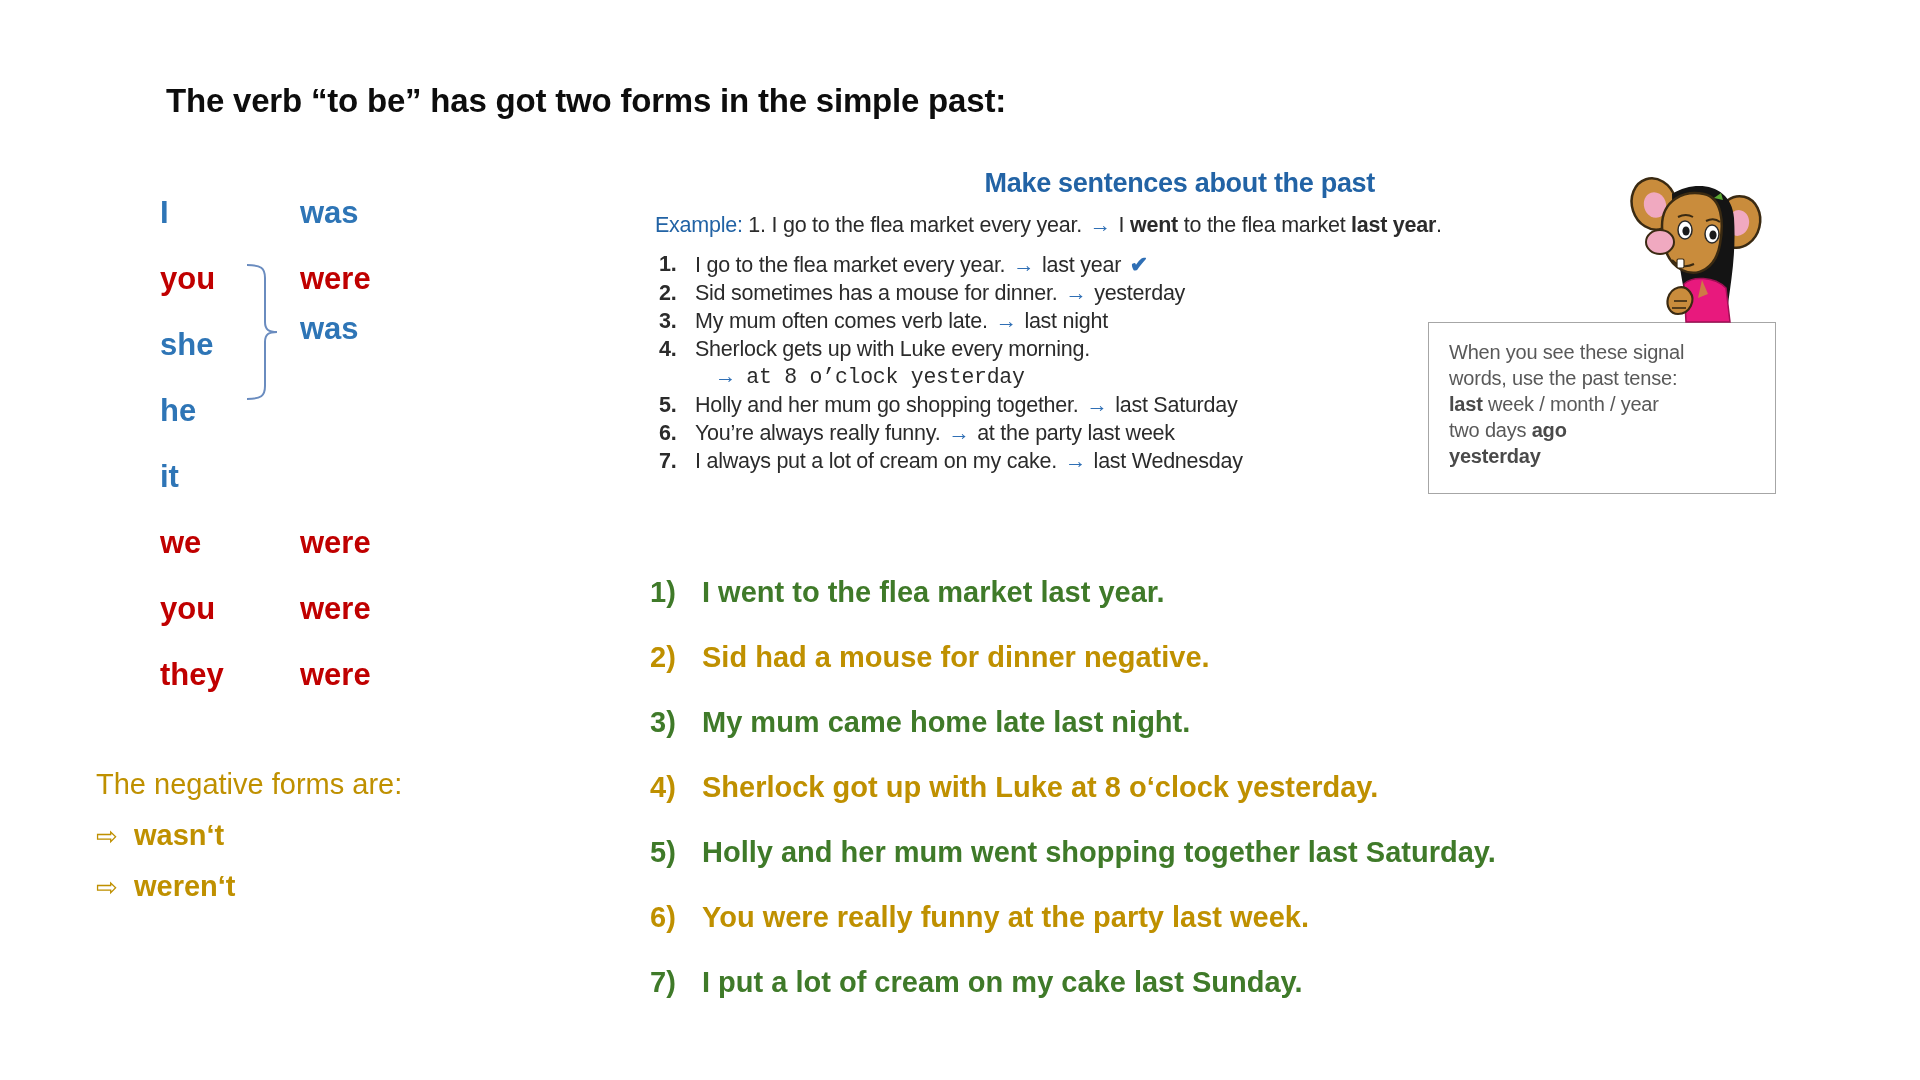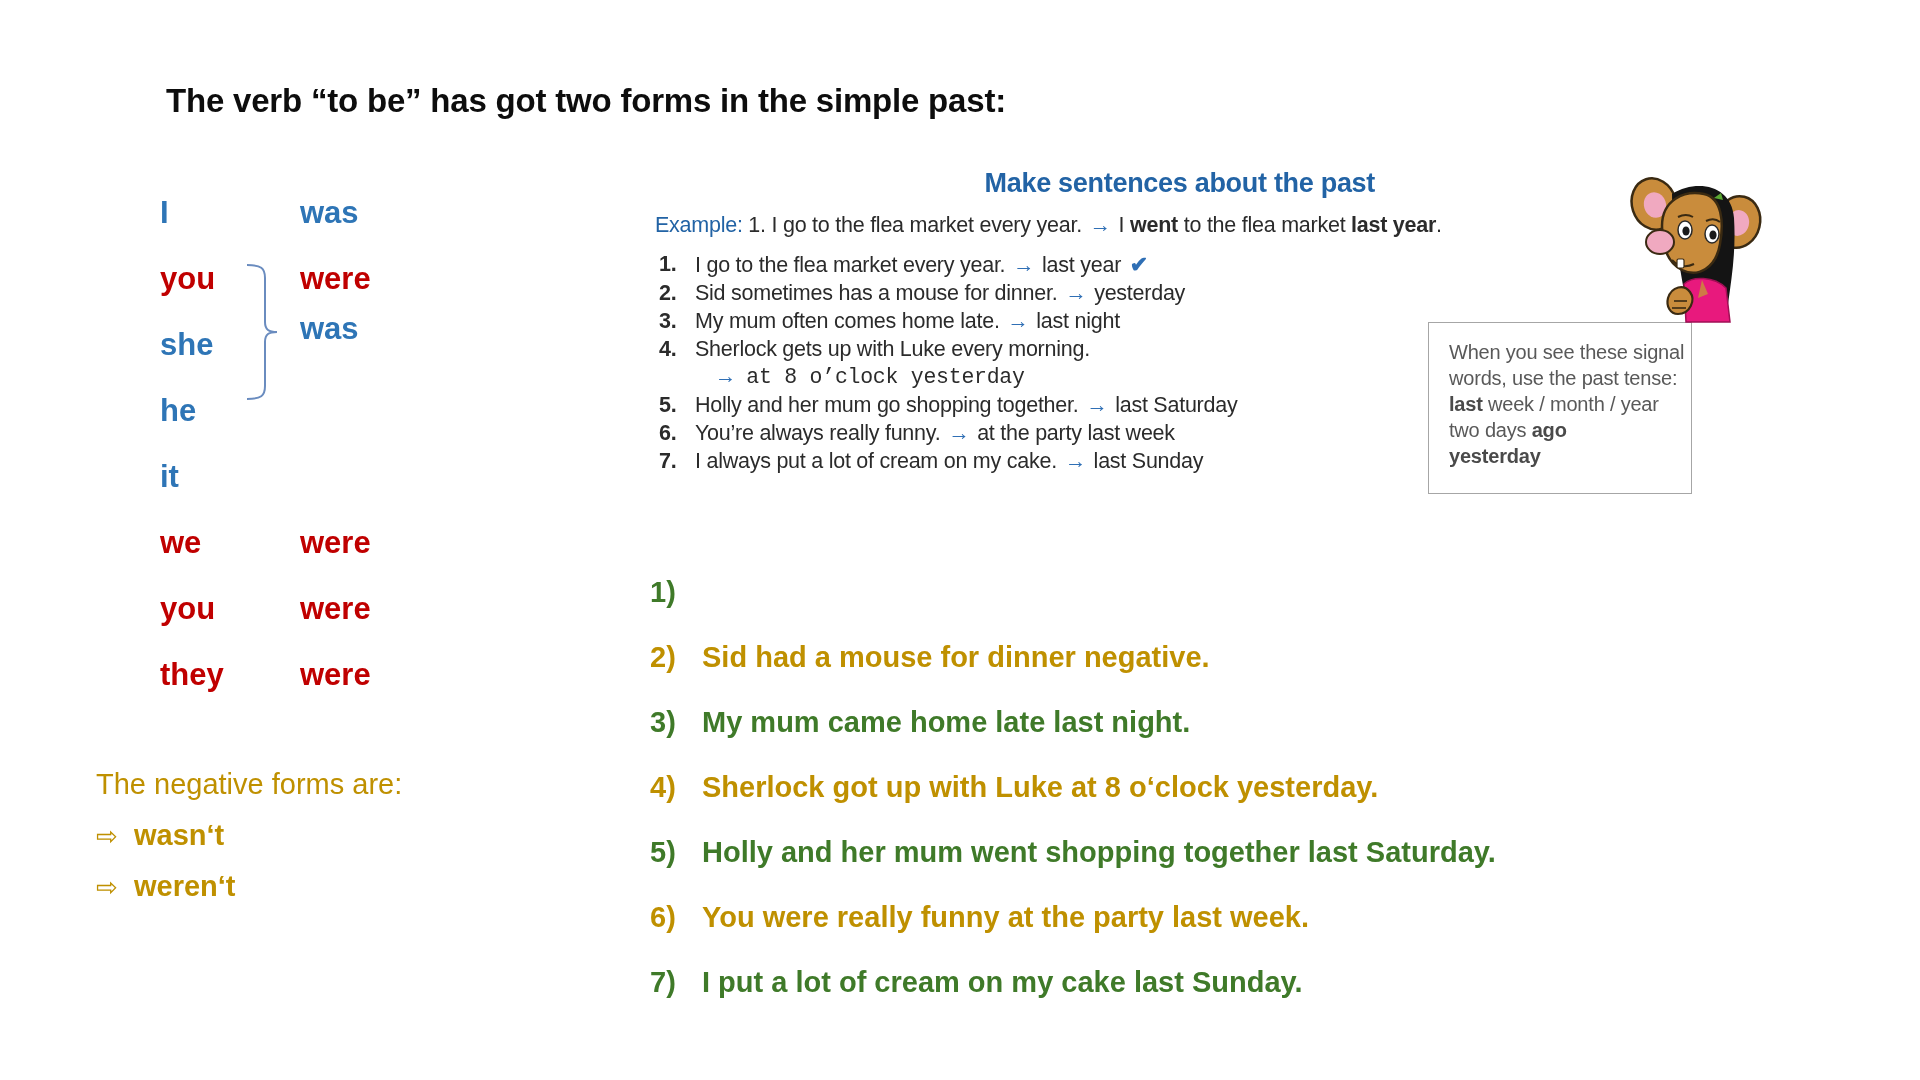--- a/index.html
+++ b/index.html
@@ -167,21 +167,21 @@
     font-weight: bold;
     font-size: 22px;
     padding-left: 3px;
   }
 
   
   #signal-box {
     position: absolute;
     left: 1428px;
     top: 322px;
-    width: 264px;
+    width: 348px;
     height: 172px;
     border: 1.5px solid #A6A6A6;
     background: #ffffff;
     box-sizing: border-box;
     padding: 16px 0 0 20px;
   }
   #signal-box p {
     margin: 0;
     font-size: 20px;
     line-height: 1.30;
@@ -285,26 +285,26 @@
       </div>
     </div>
 </div>
 
 <div id="worksheet">
   <div id="worksheet-heading">Make sentences about the past</div>
   <div id="worksheet-example"><span class="ex-label">Example:</span>  <span>1.</span> <span>I go to the flea market every year.</span> <span class="arrow-blue">→</span>  <span>I </span><span class="bold">went</span><span> to the flea market </span><span class="bold">last year</span><span>.</span></div>
   <ol id="worksheet-list">
       <li><span class="ws-num">1.</span><span>I go to the flea market every year.</span> <span class="arrow-blue">→</span> <span>last year</span> <span class="check-mark">✔</span></li>
       <li><span class="ws-num">2.</span><span>Sid sometimes has a mouse for dinner.</span> <span class="arrow-blue">→</span> <span>yesterday</span></li>
-      <li><span class="ws-num">3.</span><span>My mum often comes home late.</span> <span class="arrow-blue">→</span> <span>last night</span></li>
+      <li><span class="ws-num">3.</span><span>My mum often comes verb late.</span> <span class="arrow-blue">→</span> <span>last night</span></li>
       <li><span class="ws-num">4.</span><span>Sherlock gets up with Luke every morning.</span></li>
       <li class="ws-cont" style="padding-left: 62px;"> <span class="arrow-blue">→</span> <span>at 8 o’clock yesterday</span></li>
       <li><span class="ws-num">5.</span><span>Holly and her mum go shopping together.</span> <span class="arrow-blue">→</span> <span>last Saturday</span></li>
       <li><span class="ws-num">6.</span><span>You’re always really funny.</span> <span class="arrow-blue">→</span> <span>at the party last week</span></li>
-      <li><span class="ws-num">7.</span><span>I always put a lot of cream on my cake.</span> <span class="arrow-blue">→</span> <span>last Sunday</span></li>
+      <li><span class="ws-num">7.</span><span>I always put a lot of cream on my cake.</span> <span class="arrow-blue">→</span> <span>last Wednesday</span></li>
     </ol>
 </div>
 
 <div id="signal-box">
     <p><span>When you see these signal</span></p>
     <p><span>words, use the past tense:</span></p>
     <p><span class="sb-strong">last</span><span> week / month / year</span></p>
     <p><span>two days </span><span class="sb-strong">ago</span></p>
     <p><span class="sb-strong">yesterday</span></p>
   </div>
@@ -342,20 +342,21 @@
     <path d="M44 136 L58 136" stroke="#3a2a12" stroke-width="1.6"></path>
     <path d="M46 129 L59 129" stroke="#3a2a12" stroke-width="1.6"></path>
 
     <path d="M86 26 l7 -5 l2 7 z" fill="#5BA832"></path>
   </svg>
 </div>
 
 <div id="answers">
     <div class="answer-row">
       <span class="ans-num c-green">1)</span>
+      <span class="ans-text c-green">I went to the flea market last year.</span>
     </div>
     <div class="answer-row">
       <span class="ans-num c-gold">2)</span>
       <span class="ans-text c-gold">Sid had a mouse for dinner negative.</span>
     </div>
     <div class="answer-row">
       <span class="ans-num c-green">3)</span>
       <span class="ans-text c-green">My mum came home late last night.</span>
     </div>
     <div class="answer-row">

